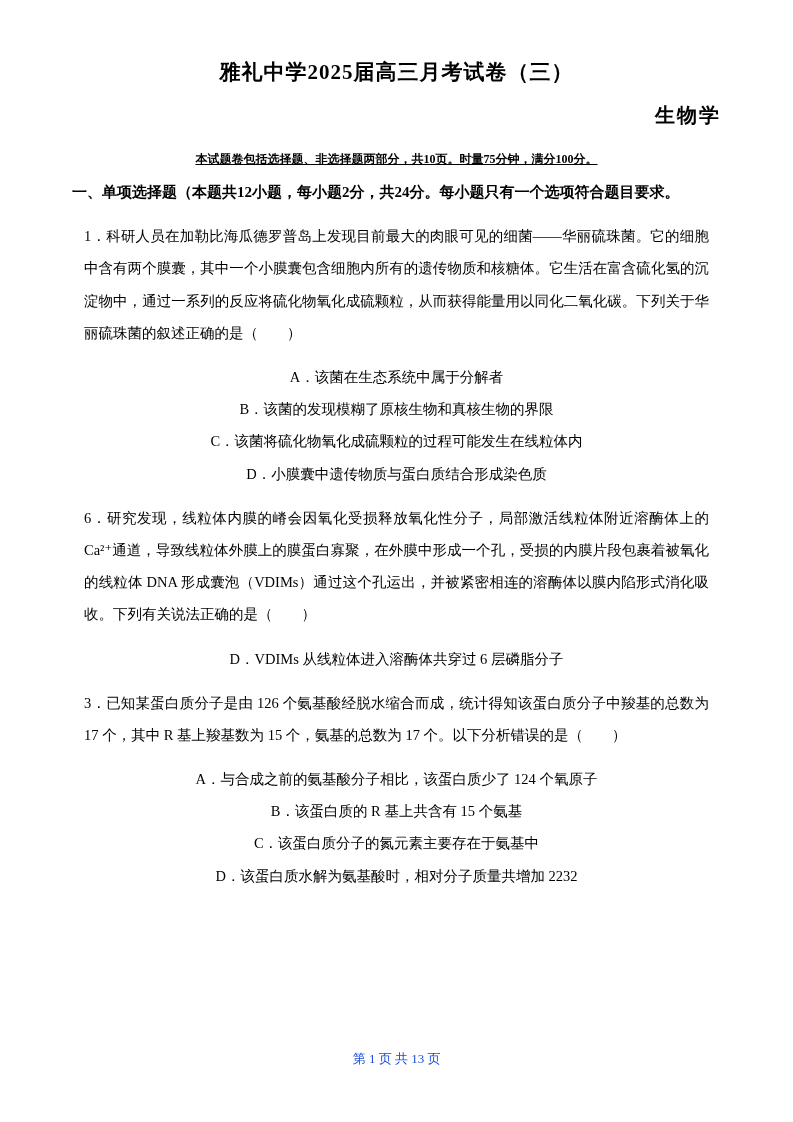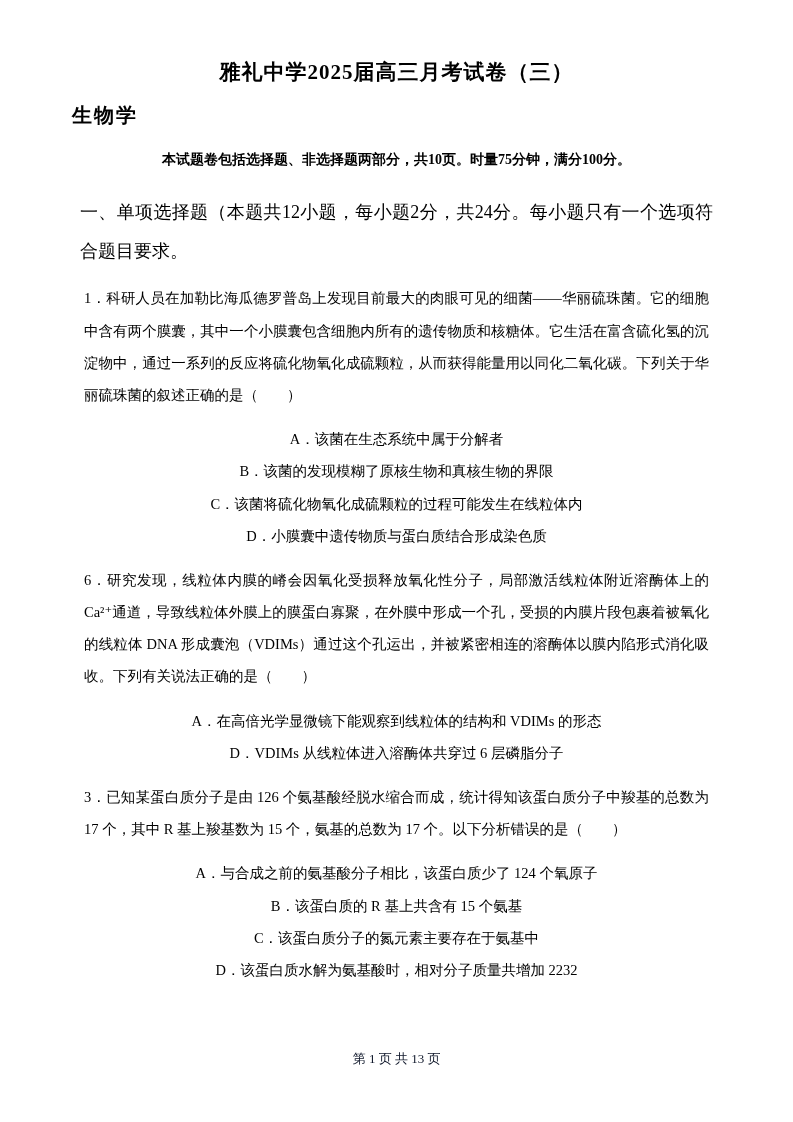--- a/index.html
+++ b/index.html
@@ -22,36 +22,37 @@
   .doc-title {
     font-size: 21px;
     font-weight: 700;
     text-align: center;
     margin: 6px 0 16px 0;
     letter-spacing: 1px;
   }
   .doc-subject {
     font-size: 20px;
     font-weight: 700;
-    text-align: left;
+    text-align: right;
     margin: 0 0 22px 0;
     letter-spacing: 2px;
   }
   .doc-intro {
-    font-size: 14px;
+    font-size: 12px;
     font-weight: 700;
     text-align: center;
-    margin: 0 0 24px 0;
+    margin: 0 0 8px 0;
+    text-decoration: underline;
   }
   .section-heading {
-    font-size: 18px;
-    font-weight: 400;
+    font-size: 15px;
+    font-weight: 700;
     line-height: 2.15;
     text-align: justify;
-    margin: 8px;
+    margin: 0;
   }
   .question { margin: 0; }
   .stem {
     font-size: 14.5px;
     line-height: 2.22;
     text-align: justify;
     margin: 12px;
   }
   .option {
     font-size: 14.5px;
@@ -59,21 +60,21 @@
     text-align: center;
     margin: 0;
   }
   .footer {
     position: absolute;
     left: 0;
     right: 0;
     bottom: 54px;
     text-align: center;
     font-size: 13px;
-    color: #0f172a;
+    color: #1d4ed8;
   }
 </style>
 </head>
 <body>
 
 <div class="page">
 
   <h1 class="doc-title">雅礼中学2025届高三月考试卷（三）</h1>
   <h2 class="doc-subject">生物学</h2>
 
@@ -84,21 +85,20 @@
   <div class="question">
     <p class="stem">1．科研人员在加勒比海瓜德罗普岛上发现目前最大的肉眼可见的细菌——华丽硫珠菌。它的细胞中含有两个膜囊，其中一个小膜囊包含细胞内所有的遗传物质和核糖体。它生活在富含硫化氢的沉淀物中，通过一系列的反应将硫化物氧化成硫颗粒，从而获得能量用以同化二氧化碳。下列关于华丽硫珠菌的叙述正确的是（　　）</p>
     <p class="option">A．该菌在生态系统中属于分解者</p>
     <p class="option">B．该菌的发现模糊了原核生物和真核生物的界限</p>
     <p class="option">C．该菌将硫化物氧化成硫颗粒的过程可能发生在线粒体内</p>
     <p class="option">D．小膜囊中遗传物质与蛋白质结合形成染色质</p>
   </div>
 
   <div class="question">
     <p class="stem">6．研究发现，线粒体内膜的嵴会因氧化受损释放氧化性分子，局部激活线粒体附近溶酶体上的Ca²⁺通道，导致线粒体外膜上的膜蛋白寡聚，在外膜中形成一个孔，受损的内膜片段包裹着被氧化的线粒体 DNA 形成囊泡（VDIMs）通过这个孔运出，并被紧密相连的溶酶体以膜内陷形式消化吸收。下列有关说法正确的是（　　）</p>
-    <p class="option">A．在高倍光学显微镜下能观察到线粒体的结构和 VDIMs 的形态</p>
     <p class="option">D．VDIMs 从线粒体进入溶酶体共穿过 6 层磷脂分子</p>
   </div>
 
   <div class="question">
     <p class="stem">3．已知某蛋白质分子是由 126 个氨基酸经脱水缩合而成，统计得知该蛋白质分子中羧基的总数为 17 个，其中 R 基上羧基数为 15 个，氨基的总数为 17 个。以下分析错误的是（　　）</p>
     <p class="option">A．与合成之前的氨基酸分子相比，该蛋白质少了 124 个氧原子</p>
     <p class="option">B．该蛋白质的 R 基上共含有 15 个氨基</p>
     <p class="option">C．该蛋白质分子的氮元素主要存在于氨基中</p>
     <p class="option">D．该蛋白质水解为氨基酸时，相对分子质量共增加 2232</p>
   </div>

